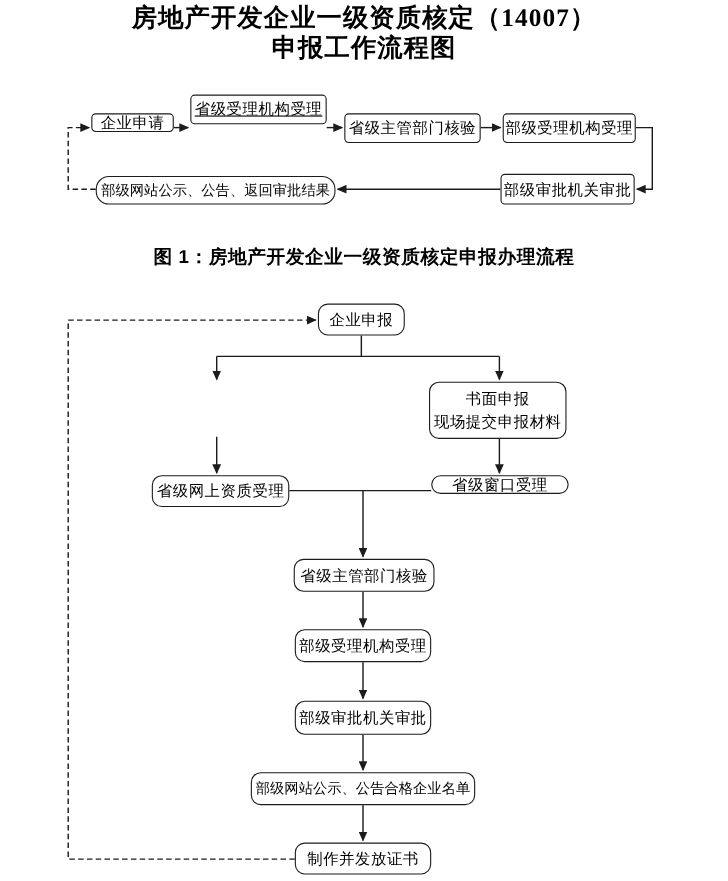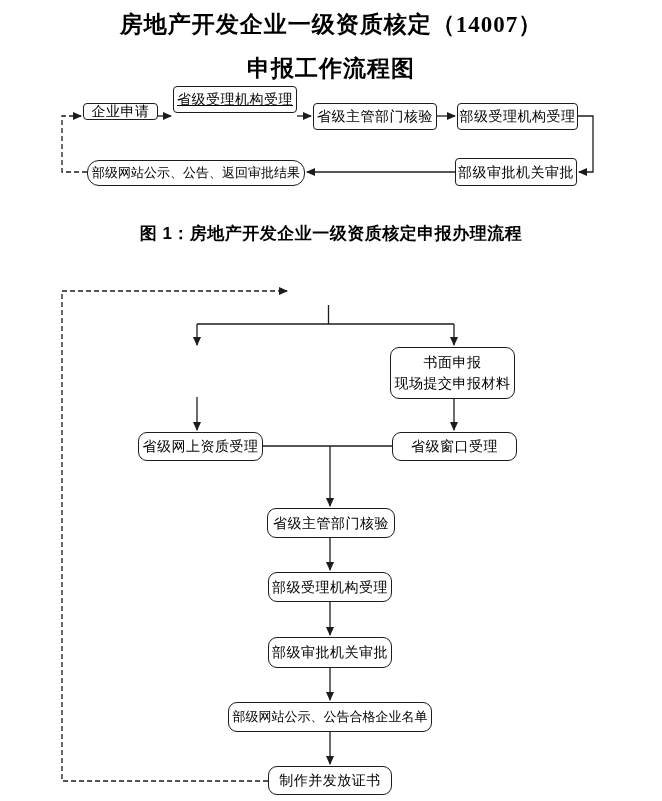--- a/index.html
+++ b/index.html
@@ -4,21 +4,21 @@
 <style>
   html,body{margin:0;padding:0;background:#fff;}
   #page{
     position:relative;width:662px;height:801px;background:#ffffff;
     font-family:"Liberation Sans","DejaVu Sans",sans-serif;color:#000;
     overflow:hidden;
   }
   #title{
     position:absolute;top:3px;left:0;width:662px;text-align:center;
     font-family:"Liberation Serif","DejaVu Serif",serif;
-    font-weight:bold;font-size:23px;line-height:44px;color:#000;
+    font-weight:bold;font-size:23px;line-height:27px;color:#000;
     white-space:pre-line;letter-spacing:1px;
   }
   #caption{
     position:absolute;top:222px;left:0;width:662px;text-align:center;
     font-family:Liberation Sans, sans-serif;
     font-weight:bold;font-size:17px;color:#000;letter-spacing:0.5px;
   }
   .node{
     position:absolute;box-sizing:border-box;background:#fff;
     border:1.4px solid #1c1c1c;
@@ -71,23 +71,24 @@
 
   <div class="node r4" style="left:83px;top:103px;width:75px;height:17px;">企业申请</div>
   <div class="node r4" style="left:173px;top:86px;width:124px;height:27px;text-decoration:underline;">省级受理机构受理</div>
   <div class="node r4" style="left:313px;top:103px;width:124px;height:27px;">省级主管部门核验</div>
   <div class="node r4" style="left:457px;top:103px;width:121px;height:27px;">部级受理机构受理</div>
   <div class="node r4" style="left:455px;top:158px;width:122px;height:28px;">部级审批机关审批</div>
   <div class="node r4 small" style="left:87px;top:160px;width:218px;height:26px;border-radius:12px;">部级网站公示、公告、返回审批结果</div>
 
   <div id="caption">图 1：房地产开发企业一级资质核定申报办理流程</div>
 
+  <div class="node r9" style="left:289px;top:276px;width:79px;height:29px;">企业申报</div>
   <div class="node r9" style="left:390px;top:347px;width:125px;height:52px;">书面申报
 现场提交申报材料</div>
   <div class="node r9" style="left:138px;top:432px;width:125px;height:29px;">省级网上资质受理</div>
-  <div class="node r9" style="left:392px;top:432px;width:125px;height:29px;">省级窗口受理</div>
+  <div class="node r9" style="left:392px;top:432px;width:125px;height:17px;">省级窗口受理</div>
   <div class="node r9" style="left:267px;top:508px;width:128px;height:30px;">省级主管部门核验</div>
   <div class="node r9" style="left:268px;top:572px;width:124px;height:30px;">部级受理机构受理</div>
   <div class="node r9" style="left:268px;top:637px;width:124px;height:31px;">部级审批机关审批</div>
   <div class="node r9 small" style="left:228px;top:702px;width:204px;height:30px;">部级网站公示、公告合格企业名单</div>
   <div class="node r9" style="left:268px;top:766px;width:124px;height:29px;">制作并发放证书</div>
 
 </div>
 
 </body></html>

